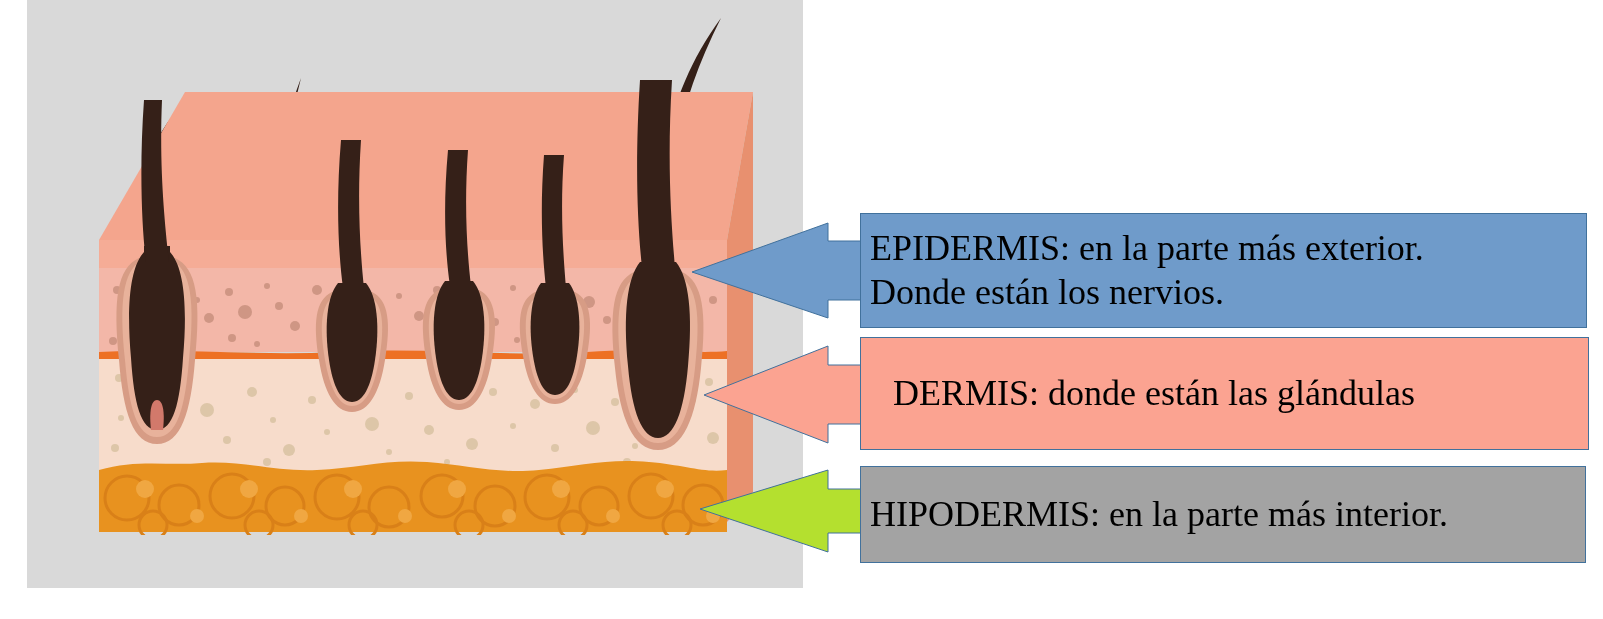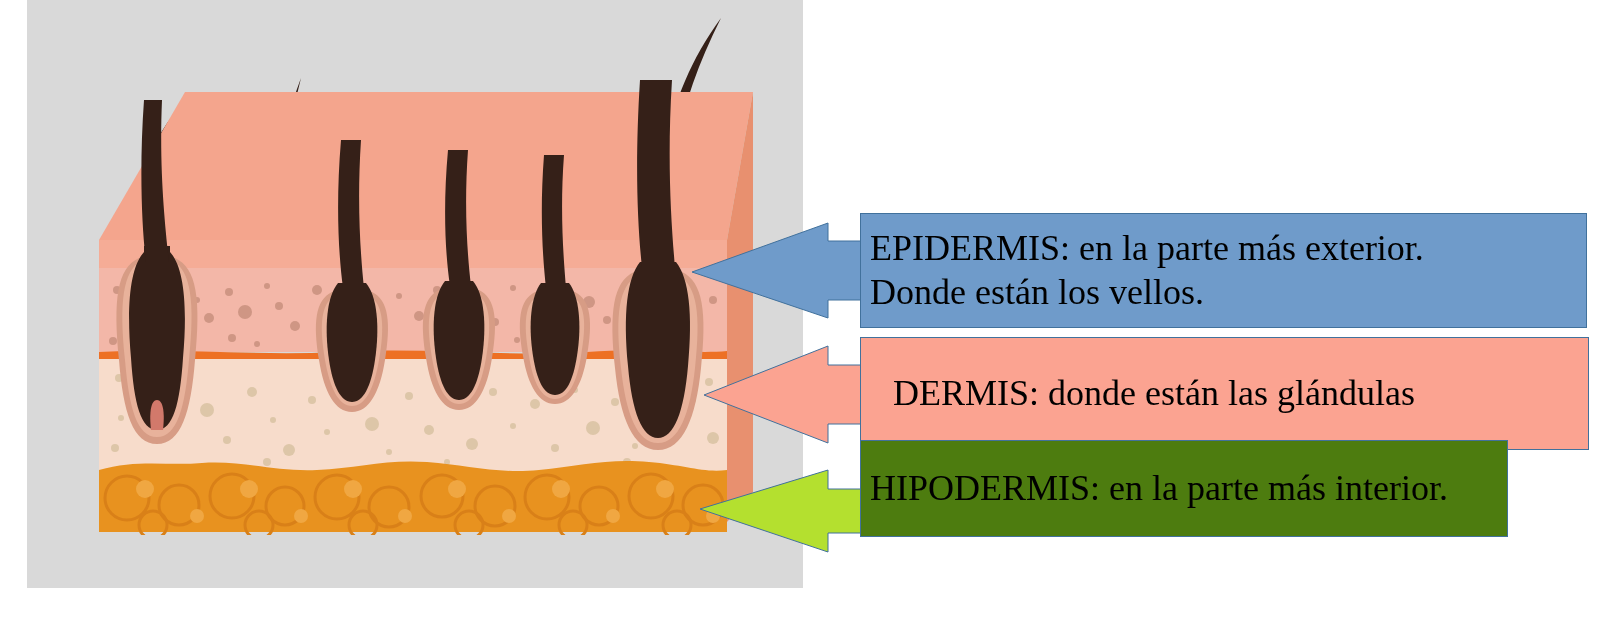--- a/index.html
+++ b/index.html
@@ -86,24 +86,24 @@
     width: 729px;
     height: 113px;
     background: #fba391;
     padding-left: 32px;
   }
   #callout-dermis .callout-line { font-size: 36px; }
 
   
   #callout-hipodermis .callout-box {
     left: 860px;
-    top: 440px;
-    width: 648px;
+    top: 466px;
+    width: 726px;
     height: 97px;
-    background: #4d7c0f;
+    background: #a3a3a3;
   }
   #callout-hipodermis .callout-line { font-size: 36px; }
 </style>
 </head>
 <body>
 
 <div id="stage">
 
   <div id="illustration-panel">
     <svg id="skin-svg" viewBox="0 0 776 588" preserveAspectRatio="none">
@@ -330,21 +330,21 @@
       </g>
     </svg>
   </div>
 
   <div class="callout" id="callout-epidermis">
     <svg class="callout-arrow-svg" width="1603" height="619">
       <polygon points="692,272 828,223 828,241 861,241 861,300 828,300 828,318" fill="#6f9bca" stroke="#41719c" stroke-width="1"></polygon>
     </svg>
     <div class="callout-box">
       <div class="callout-line">EPIDERMIS: en la parte más exterior.</div>
-      <div class="callout-line">Donde están los vellos.</div>
+      <div class="callout-line">Donde están los nervios.</div>
     </div>
   </div>
 
   <div class="callout" id="callout-dermis">
     <svg class="callout-arrow-svg" width="1603" height="619">
       <polygon points="704,395 828,346 828,365 861,365 861,424 828,424 828,443" fill="#fba391" stroke="#41719c" stroke-width="1"></polygon>
     </svg>
     <div class="callout-box">
       <div class="callout-line">DERMIS: donde están las glándulas</div>
     </div>

